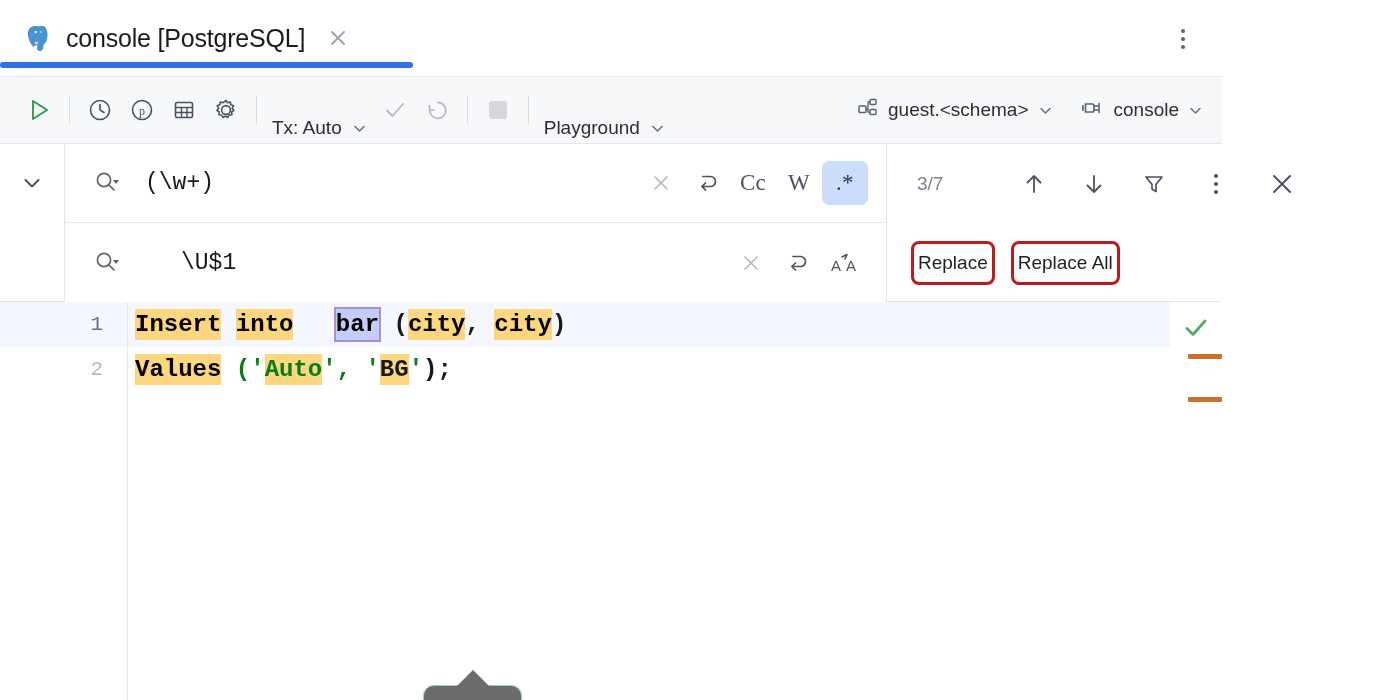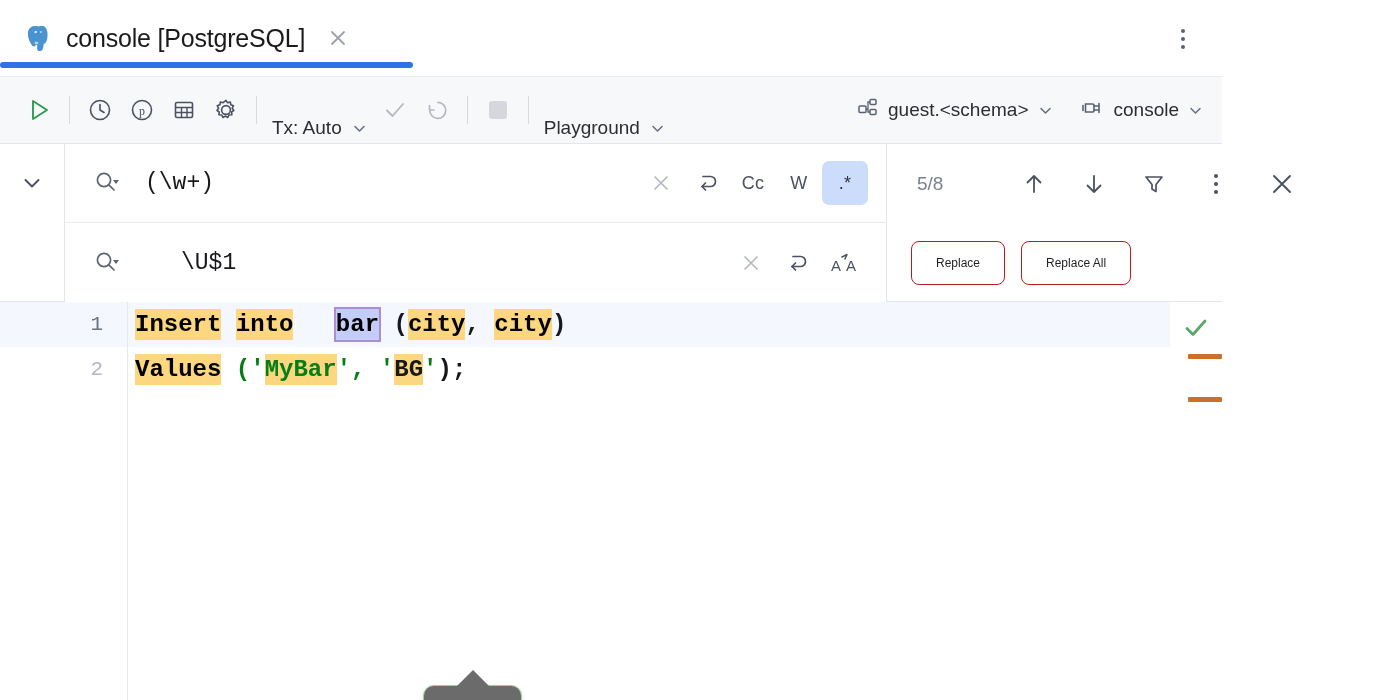--- a/index.html
+++ b/index.html
@@ -88,35 +88,35 @@
     font-size:23px; color:#17181b; padding-left:18px; white-space:nowrap; overflow:hidden;
   }
   .fp-actions { display:flex; align-items:center; gap:0px; }
   .fp-act {
     min-width:46px; height:44px; padding:0 8px;
     display:flex; align-items:center; justify-content:center;
     font-size:21px; color:#4b5160; cursor:pointer; border-radius:7px;
   }
   .fp-act.x { color:#b3b8c2; }
   .fp-act.active { background:#ccddfb; color:#2f3340; }
-  .fp-act .lbl { font-family:Liberation Sans, sans-serif; font-size:18px; letter-spacing:0.3px; }
+  .fp-act .lbl { font-family:Liberation Serif, serif; font-size:23px; letter-spacing:0.3px; }
 
   .fp-right { flex:1 1 auto; border-left:1px solid #e3e5ea; }
   .fp-rrow1 { height:79px; display:flex; align-items:center; padding-left:30px; padding-right:20px; }
   .fp-rrow2 { height:79px; display:flex; align-items:center; gap:16px; padding-left:24px; }
   .count { font-size:19px; color:#7b8191; min-width:78px; }
   .r-act {
     width:46px; height:44px; display:flex; align-items:center; justify-content:center;
     color:#4b5160; cursor:pointer; border-radius:6px;
   }
   .r-spacer-sm { width:16px; }
   .btn {
-    height:44px; padding:0 24px;
-    border:1px solid #b91c1c; border-radius:8px; background:#fff;
-    font-size:12px; color:#1f2024; display:flex; align-items:center; justify-content:center;
+    height:44px; padding:0 4px;
+    border:3px solid #b91c1c; border-radius:8px; background:#fff;
+    font-size:19px; color:#1f2024; display:flex; align-items:center; justify-content:center;
     cursor:pointer; white-space:nowrap;
   }
   .dots-v { display:flex; flex-direction:column; gap:4px; align-items:center; }
   .dots-v i { width:4px; height:4px; border-radius:50%; background:#4b5160; display:block; }
 
   
   .editor { position:relative; height: 398px; background:#ffffff; display:flex; }
   .gutter {
     width:128px; flex:0 0 128px; background:#fff;
     border-right:1px solid #e6e8ec; position:relative;
@@ -369,21 +369,21 @@
               <text x="18" y="22" font-family="Liberation Sans, sans-serif" font-size="15" fill="#4b5160">A</text>
               <path d="M14 8 L19 5.5 L17 10" fill="none" stroke="#4b5160" stroke-width="1.5" stroke-linecap="round" stroke-linejoin="round"></path>
             </svg>
           </div>
         </div>
       </div>
     </div>
 
     <div class="fp-right">
       <div class="fp-rrow1">
-        <span class="count">5/8</span>
+        <span class="count">3/7</span>
         <span class="r-spacer-sm"></span>
         <div class="r-act">
           <svg width="24" height="24" viewBox="0 0 24 24">
               <path d="M12 20 V4 M5.5 10.5 L12 4 L18.5 10.5" fill="none" stroke="#4b5160" stroke-width="1.8" stroke-linecap="round" stroke-linejoin="round"></path>
             </svg>
         </div>
         <span style="width:14px"></span>
         <div class="r-act">
           <svg width="24" height="24" viewBox="0 0 24 24">
               <path d="M12 4 V20 M5.5 13.5 L12 20 L18.5 13.5" fill="none" stroke="#4b5160" stroke-width="1.8" stroke-linecap="round" stroke-linejoin="round"></path>
@@ -432,21 +432,21 @@
         <span class="tok hlcur">bar</span>
         <span class="tok plain"> (</span>
         <span class="tok hl">city</span>
         <span class="tok plain">, </span>
         <span class="tok hl">city</span>
         <span class="tok plain">)</span>
       </div>
       <div class="cline">
         <span class="tok hl">Values</span>
         <span class="tok str"> ('</span>
-        <span class="tok hl" style="color:#067d17">MyBar</span>
+        <span class="tok hl" style="color:#067d17">Auto</span>
         <span class="tok str">', '</span>
         <span class="tok hl" style="color:#17181b">BG</span>
         <span class="tok str">'</span>
         <span class="tok plain">);</span>
       </div>
 
       <div class="tooltip">
         
       </div>
     </div>

